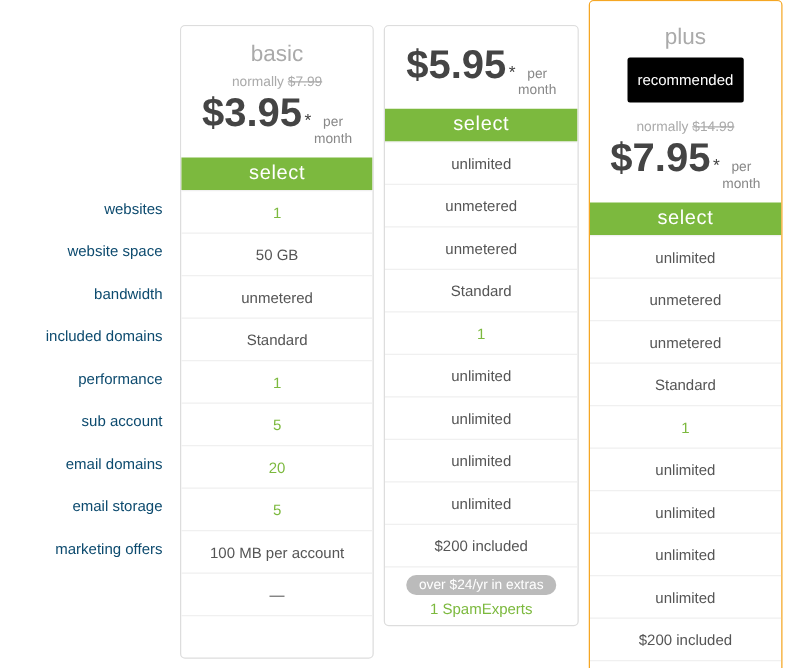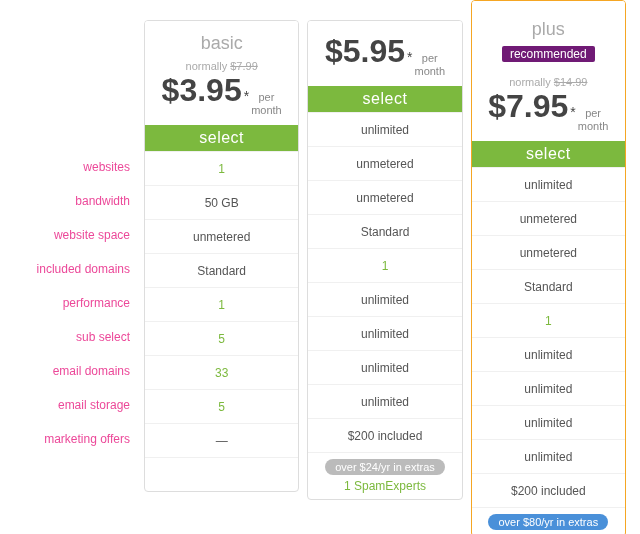--- a/index.html
+++ b/index.html
@@ -23,21 +23,21 @@
       width: 130px;
       flex-shrink: 0;
       padding-top: 130px;
     }
     .feature-row {
       height: 34px;
       display: flex;
       align-items: center;
       justify-content: flex-end;
       padding-right: 10px;
-      color: #ec4899;
+      color: #0c4a6e;
       font-size: 12px;
     }
     .plan-col {
       width: 160px;
       border: 1px solid #ddd;
       border-radius: 4px;
       overflow: hidden;
       margin: 0 4px;
       position: relative;
     }
@@ -50,24 +50,24 @@
       padding: 12px 8px 8px;
       background: #fff;
     }
     .plan-name {
       font-size: 18px;
       color: #aaa;
       font-weight: normal;
       margin-bottom: 6px;
     }
     .recommended-badge {
-      background: #701a75;
+      background: #000000;
       color: #fff;
       font-size: 12px;
-      padding: 1px 8px;
+      padding: 11px 8px;
       border-radius: 2px;
       margin-bottom: 6px;
       display: inline-block;
     }
     .normally {
       color: #aaa;
       font-size: 11px;
     }
     .original-price {
       text-decoration: line-through;
@@ -130,25 +130,25 @@
       padding-top: 10px;
     }
   </style>
 </head>
 <body>
 
 <div class="pricing-container">
 
   <div class="features-col">
     <div class="feature-row">websites</div>
+    <div class="feature-row">website space</div>
     <div class="feature-row">bandwidth</div>
-    <div class="feature-row">website space</div>
     <div class="feature-row">included domains</div>
     <div class="feature-row">performance</div>
-    <div class="feature-row">sub select</div>
+    <div class="feature-row">sub account</div>
     <div class="feature-row">email domains</div>
     <div class="feature-row">email storage</div>
     <div class="feature-row">marketing offers</div>
   </div>
 
   <div class="plan-col">
     <div class="plan-header">
       <div class="plan-name">basic</div>
       <div class="normally">
         <span>normally</span> <span class="original-price">$7.99</span>
@@ -161,22 +161,23 @@
         </div>
       </div>
     </div>
     <button class="select-btn">select</button>
     <div class="data-row green">1</div>
     <div class="data-row">50 GB</div>
     <div class="data-row">unmetered</div>
     <div class="data-row">Standard</div>
     <div class="data-row green">1</div>
     <div class="data-row green">5</div>
-    <div class="data-row green">33</div>
+    <div class="data-row green">20</div>
     <div class="data-row green">5</div>
+    <div class="data-row">100 MB per account</div>
     <div class="data-row">—</div>
     <div class="data-row" style="height:34px;border-top:1px solid #f0f0f0;"></div>
     
   </div>
 
   <div class="plan-col">
     <div class="plan-header">
       <div class="price-row">
         <span class="price-main">$5.95</span>
         <span style="font-size:14px;color:#444;">*</span>

